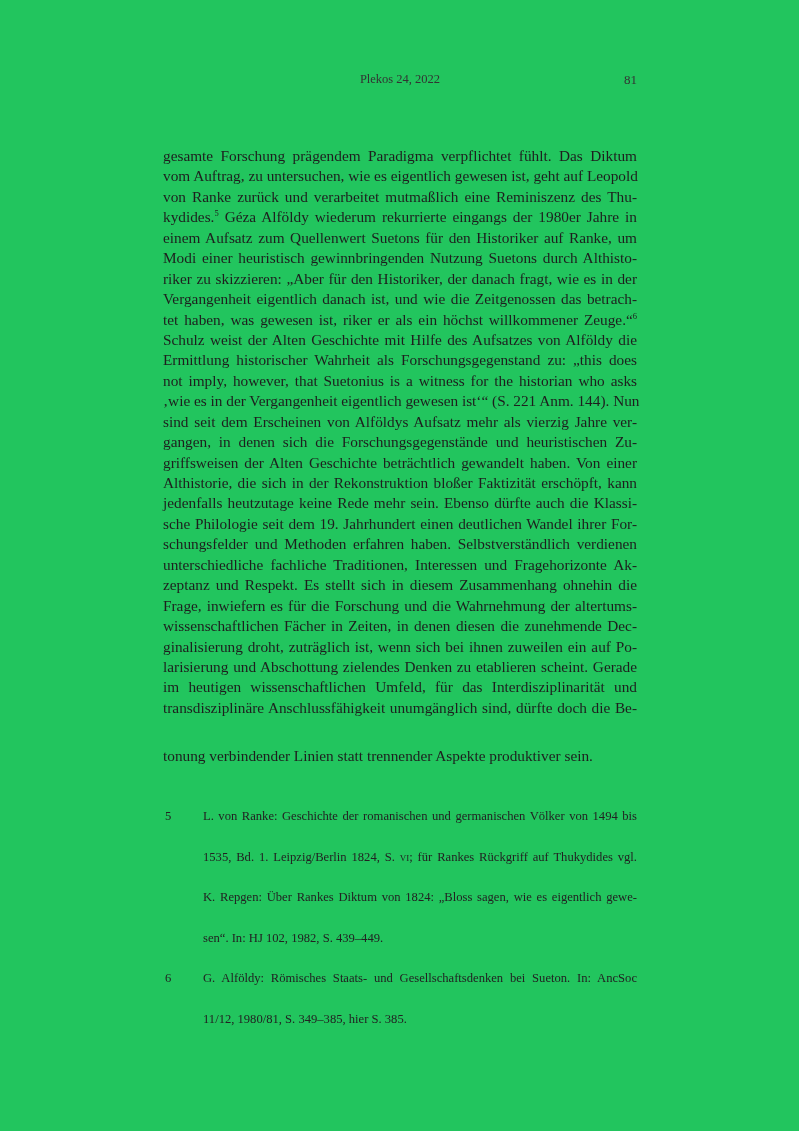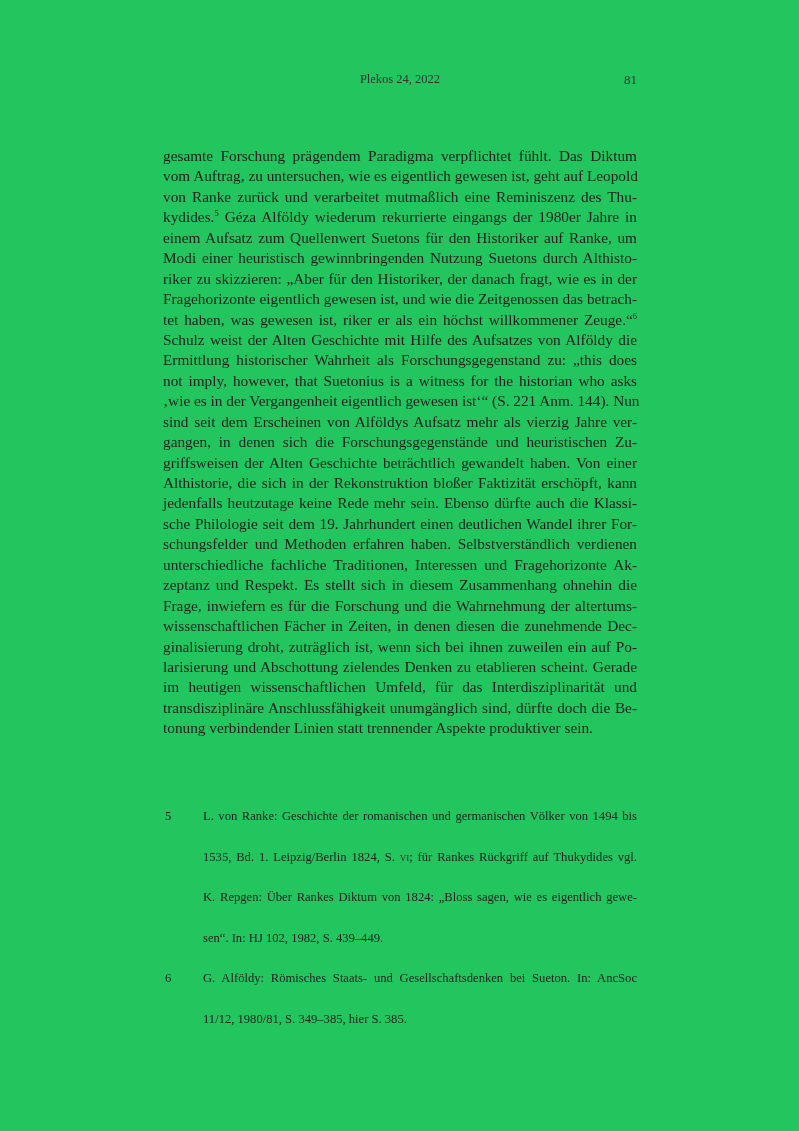--- a/index.html
+++ b/index.html
@@ -57,20 +57,21 @@
     }
     .body-text .line {
       display: block;
       text-align: justify;
       text-align-last: justify;
       white-space: nowrap;
       height: 20.45px;
     }
     .body-text .line.last {
       text-align-last: left;
+      margin-top: 28px;
     }
     sup.fnref {
       font-size: 8.5px;
       vertical-align: 6px;
       line-height: 0;
     }
     .footnotes {
       position: absolute;
       top: 784px;
       left: 163px;
@@ -114,21 +115,21 @@
   </div>
 
   <div class="body-text">
     <span class="line">gesamte Forschung prägendem Paradigma verpflichtet fühlt. Das Diktum</span>
     <span class="line">vom Auftrag, zu untersuchen, wie es eigentlich gewesen ist, geht auf Leopold</span>
     <span class="line">von Ranke zurück und verarbeitet mutmaßlich eine Reminiszenz des Thu-</span>
     <span class="line"><span>kydides.</span><sup class="fnref">5</sup><span> Géza Alföldy wiederum rekurrierte eingangs der 1980er Jahre in</span></span>
     <span class="line">einem Aufsatz zum Quellenwert Suetons für den Historiker auf Ranke, um</span>
     <span class="line">Modi einer heuristisch gewinnbringenden Nutzung Suetons durch Althisto-</span>
     <span class="line">riker zu skizzieren: „Aber für den Historiker, der danach fragt, wie es in der</span>
-    <span class="line">Fragehorizonte eigentlich gewesen ist, und wie die Zeitgenossen das betrach-</span>
+    <span class="line">Vergangenheit eigentlich danach ist, und wie die Zeitgenossen das betrach-</span>
     <span class="line"><span>tet haben, was gewesen ist, riker er als ein höchst willkommener Zeuge.“</span><sup class="fnref">6</sup></span>
     <span class="line">Schulz weist der Alten Geschichte mit Hilfe des Aufsatzes von Alföldy die</span>
     <span class="line">Ermittlung historischer Wahrheit als Forschungsgegenstand zu: „this does</span>
     <span class="line">not imply, however, that Suetonius is a witness for the historian who asks</span>
     <span class="line">‚wie es in der Vergangenheit eigentlich gewesen ist‘“ (S. 221 Anm. 144). Nun</span>
     <span class="line">sind seit dem Erscheinen von Alföldys Aufsatz mehr als vierzig Jahre ver-</span>
     <span class="line">gangen, in denen sich die Forschungsgegenstände und heuristischen Zu-</span>
     <span class="line">griffsweisen der Alten Geschichte beträchtlich gewandelt haben. Von einer</span>
     <span class="line">Althistorie, die sich in der Rekonstruktion bloßer Faktizität erschöpft, kann</span>
     <span class="line">jedenfalls heutzutage keine Rede mehr sein. Ebenso dürfte auch die Klassi-</span>

